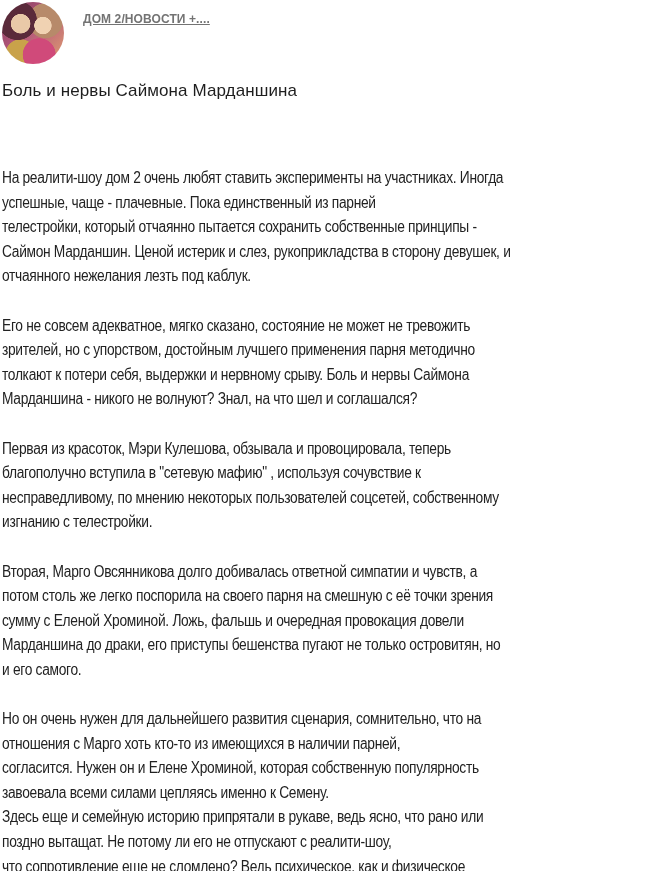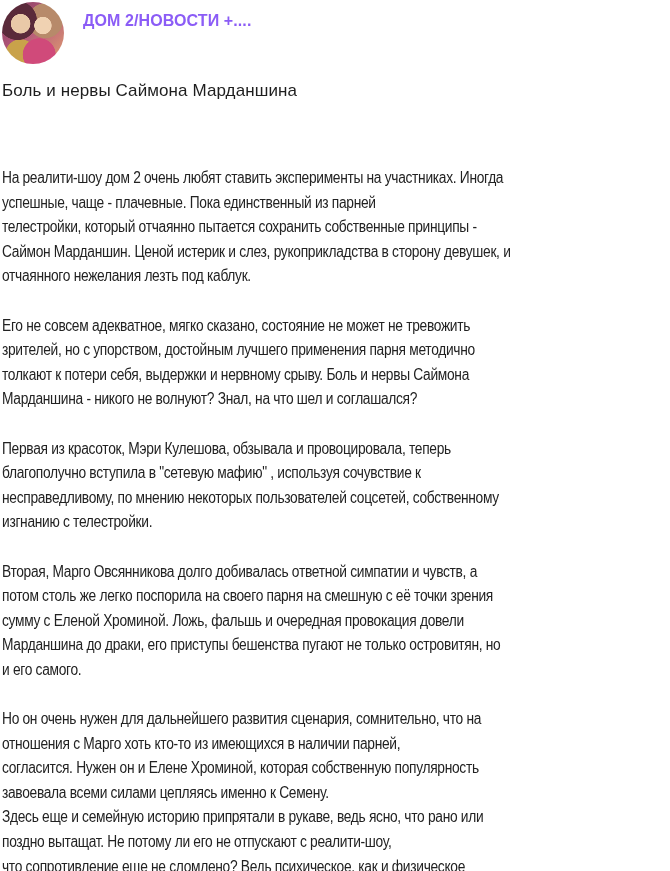--- a/index.html
+++ b/index.html
@@ -38,23 +38,24 @@
         radial-gradient(circle at 60% 85%, #d04a7a 0 25%, transparent 26%),
         radial-gradient(circle at 30% 85%, #c9a24a 0 22%, transparent 23%),
         linear-gradient(135deg, #7a3b5a 0%, #b5577a 45%, #e0a070 100%);
     }
     .group-name {
       position: absolute;
       left: 83px;
       top: 12px;
       font-family: "Liberation Sans", sans-serif;
       font-weight: bold;
-      font-size: 16px;
-      color: #8b5cf6;
+      font-size: 12px;
+      color: #737373;
       letter-spacing: 0.1px;
+      text-decoration: underline;
     }
     .post-title {
       position: absolute;
       left: 2px;
       top: 81px;
       font-size: 17px;
       color: #1e1e1e;
       font-family: "Liberation Sans", sans-serif;
       letter-spacing: 0.1px;
     }

